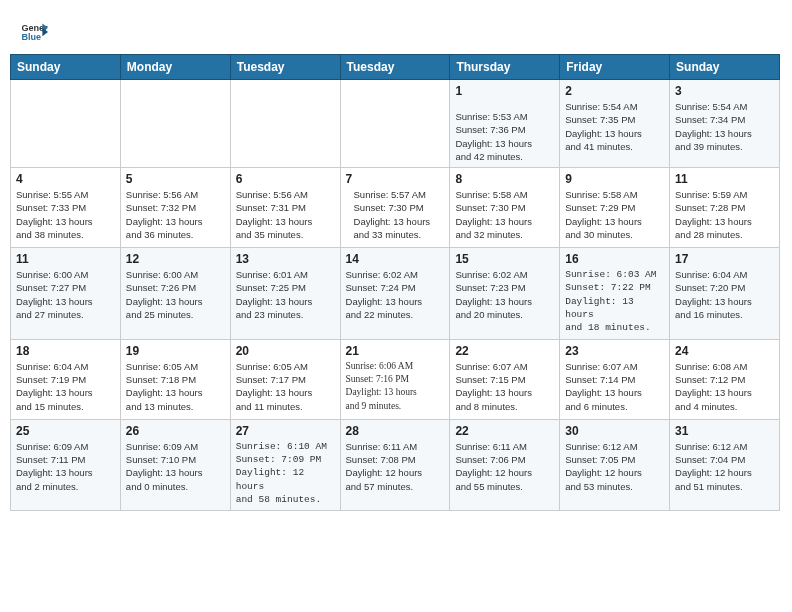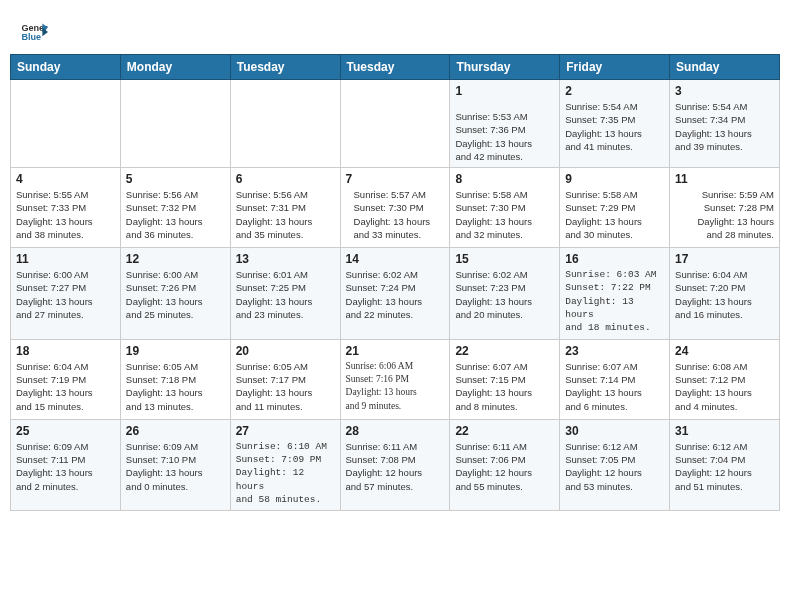--- a/index.html
+++ b/index.html
@@ -186,21 +186,21 @@
           </td>
           <td>
             <span class="day-num">9</span>
             <div class="day-info" style="white-space: pre-line;">Sunrise: 5:58 AM
 Sunset: 7:29 PM
 Daylight: 13 hours
 and 30 minutes.</div>
           </td>
           <td>
             <span class="day-num">11</span>
-            <div class="day-info" style="white-space: pre-line; text-align: right;">Sunrise: 5:59 AM
+            <div class="day-info" style="white-space: pre-line;">Sunrise: 5:59 AM
 Sunset: 7:28 PM
 Daylight: 13 hours
 and 28 minutes.</div>
           </td>
         </tr>
         <tr class="week-row">
           <td>
             <span class="day-num">11</span>
             <div class="day-info" style="white-space: pre-line;">Sunrise: 6:00 AM
 Sunset: 7:27 PM

